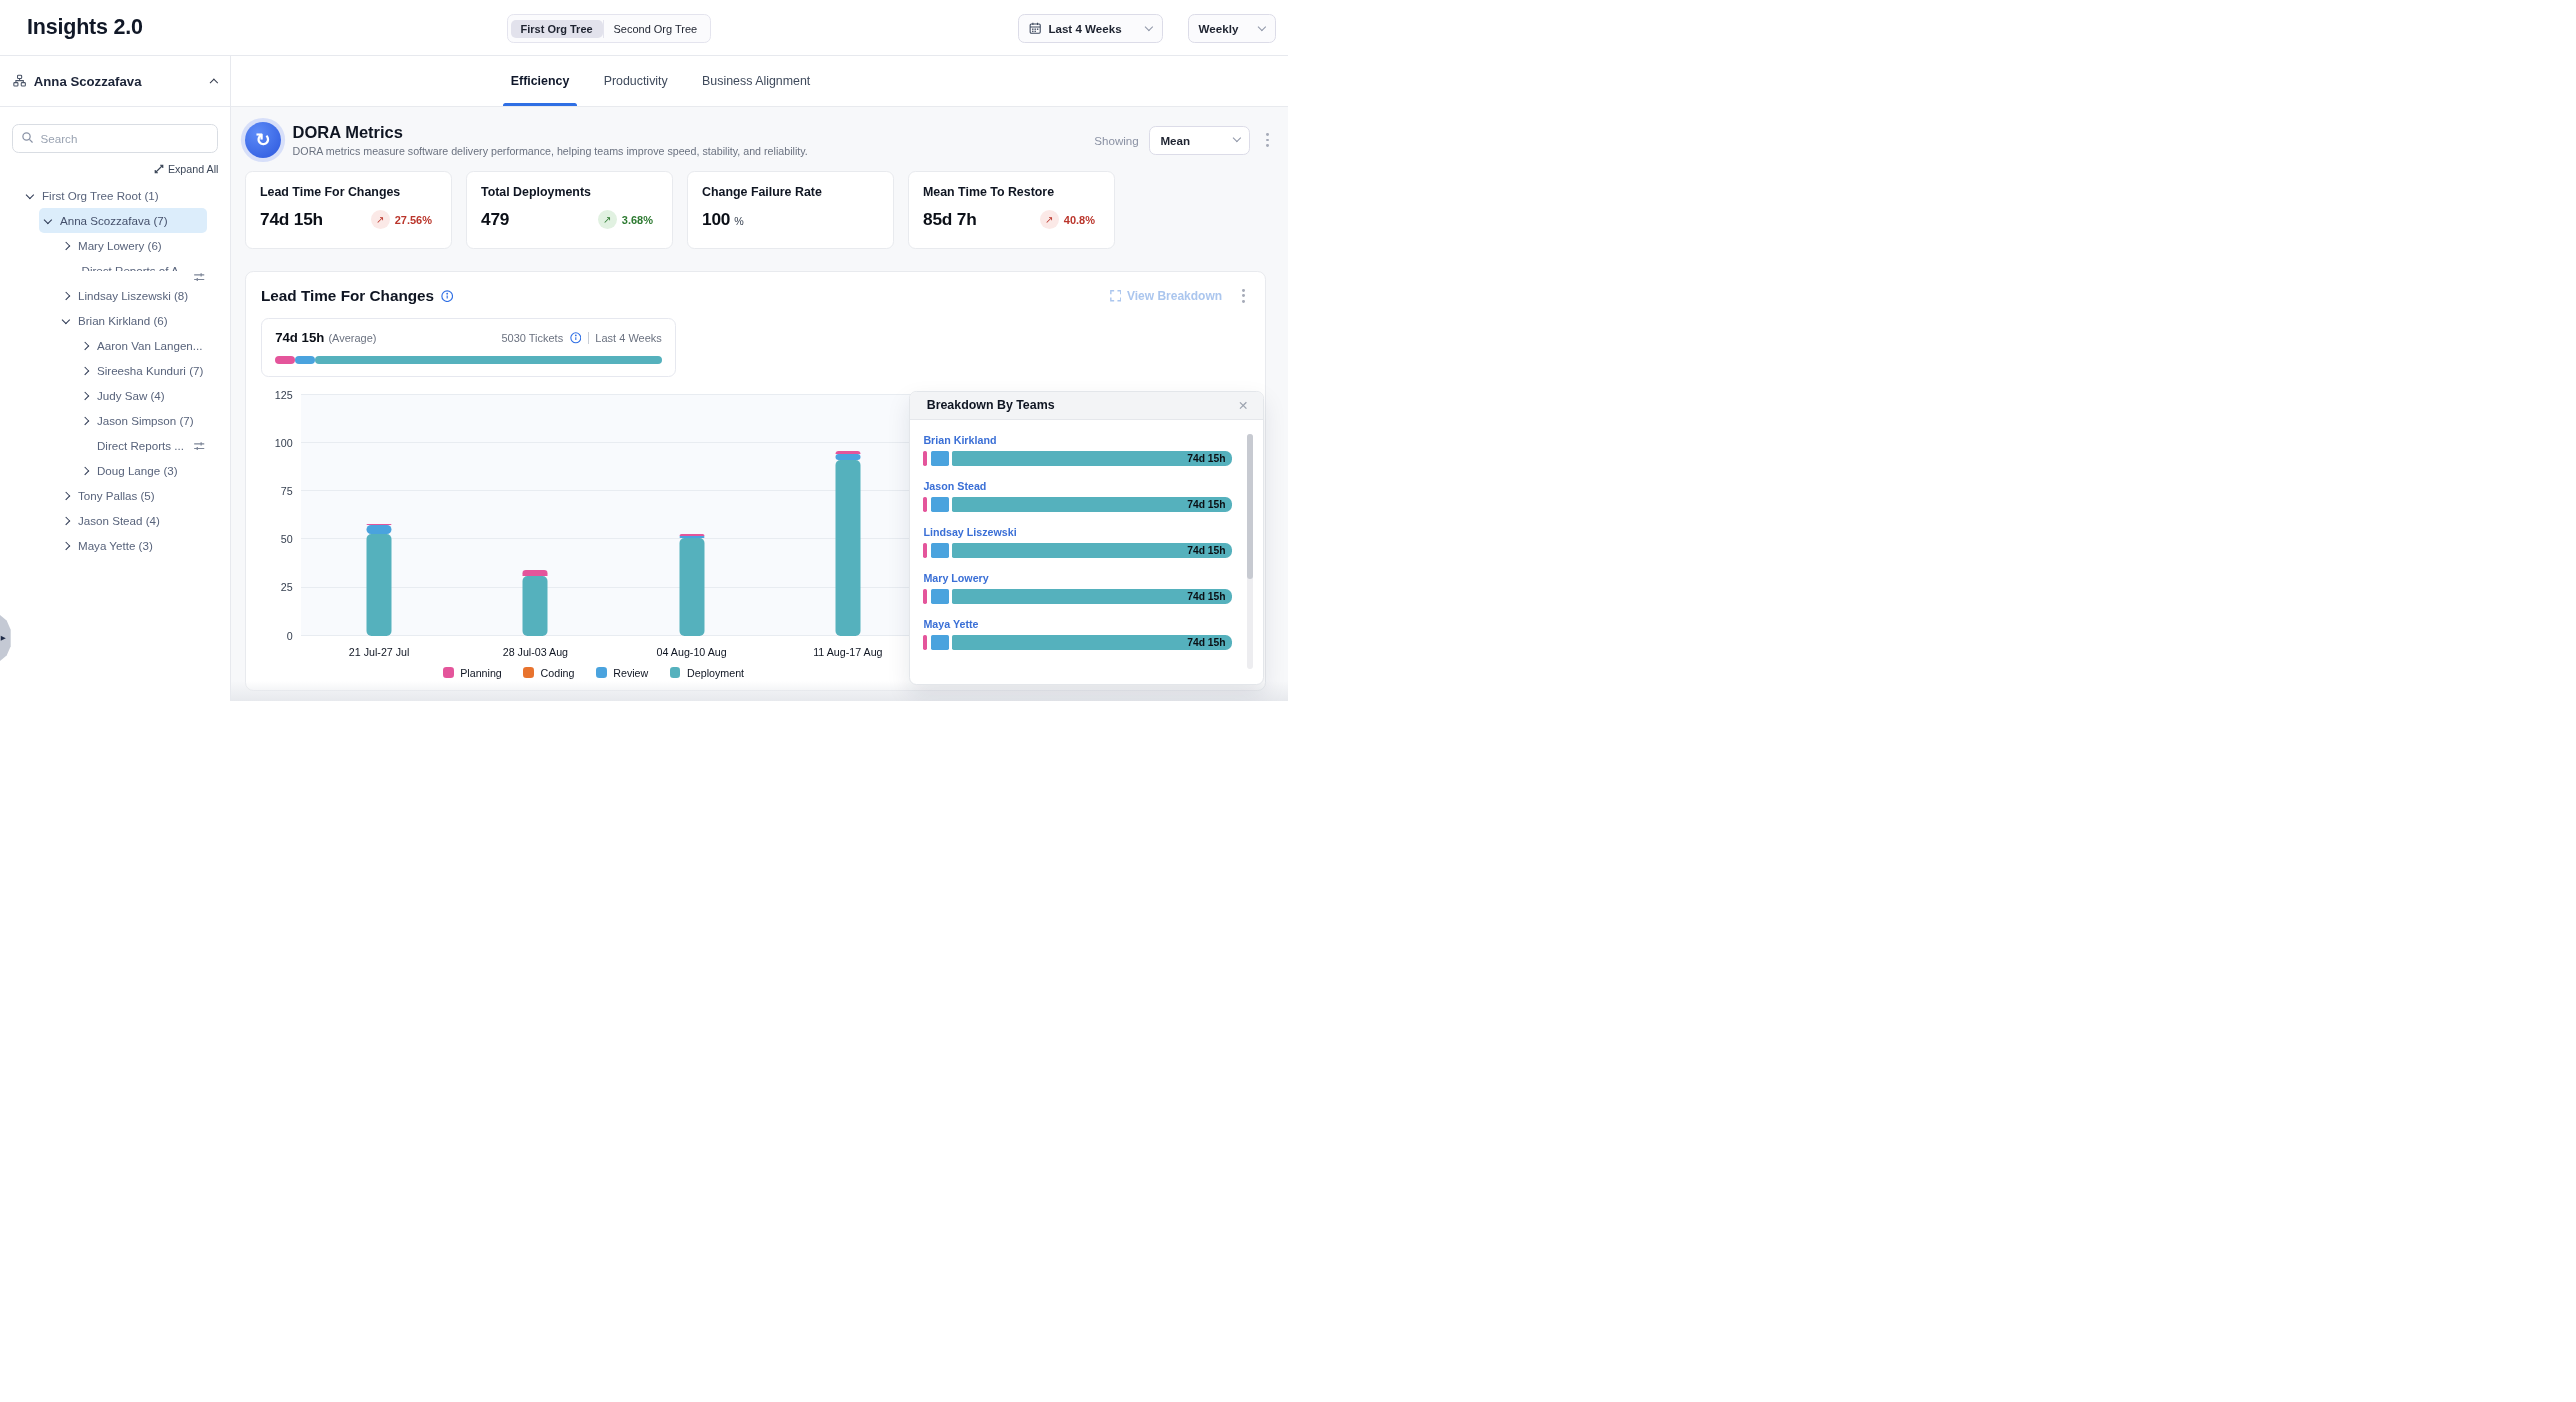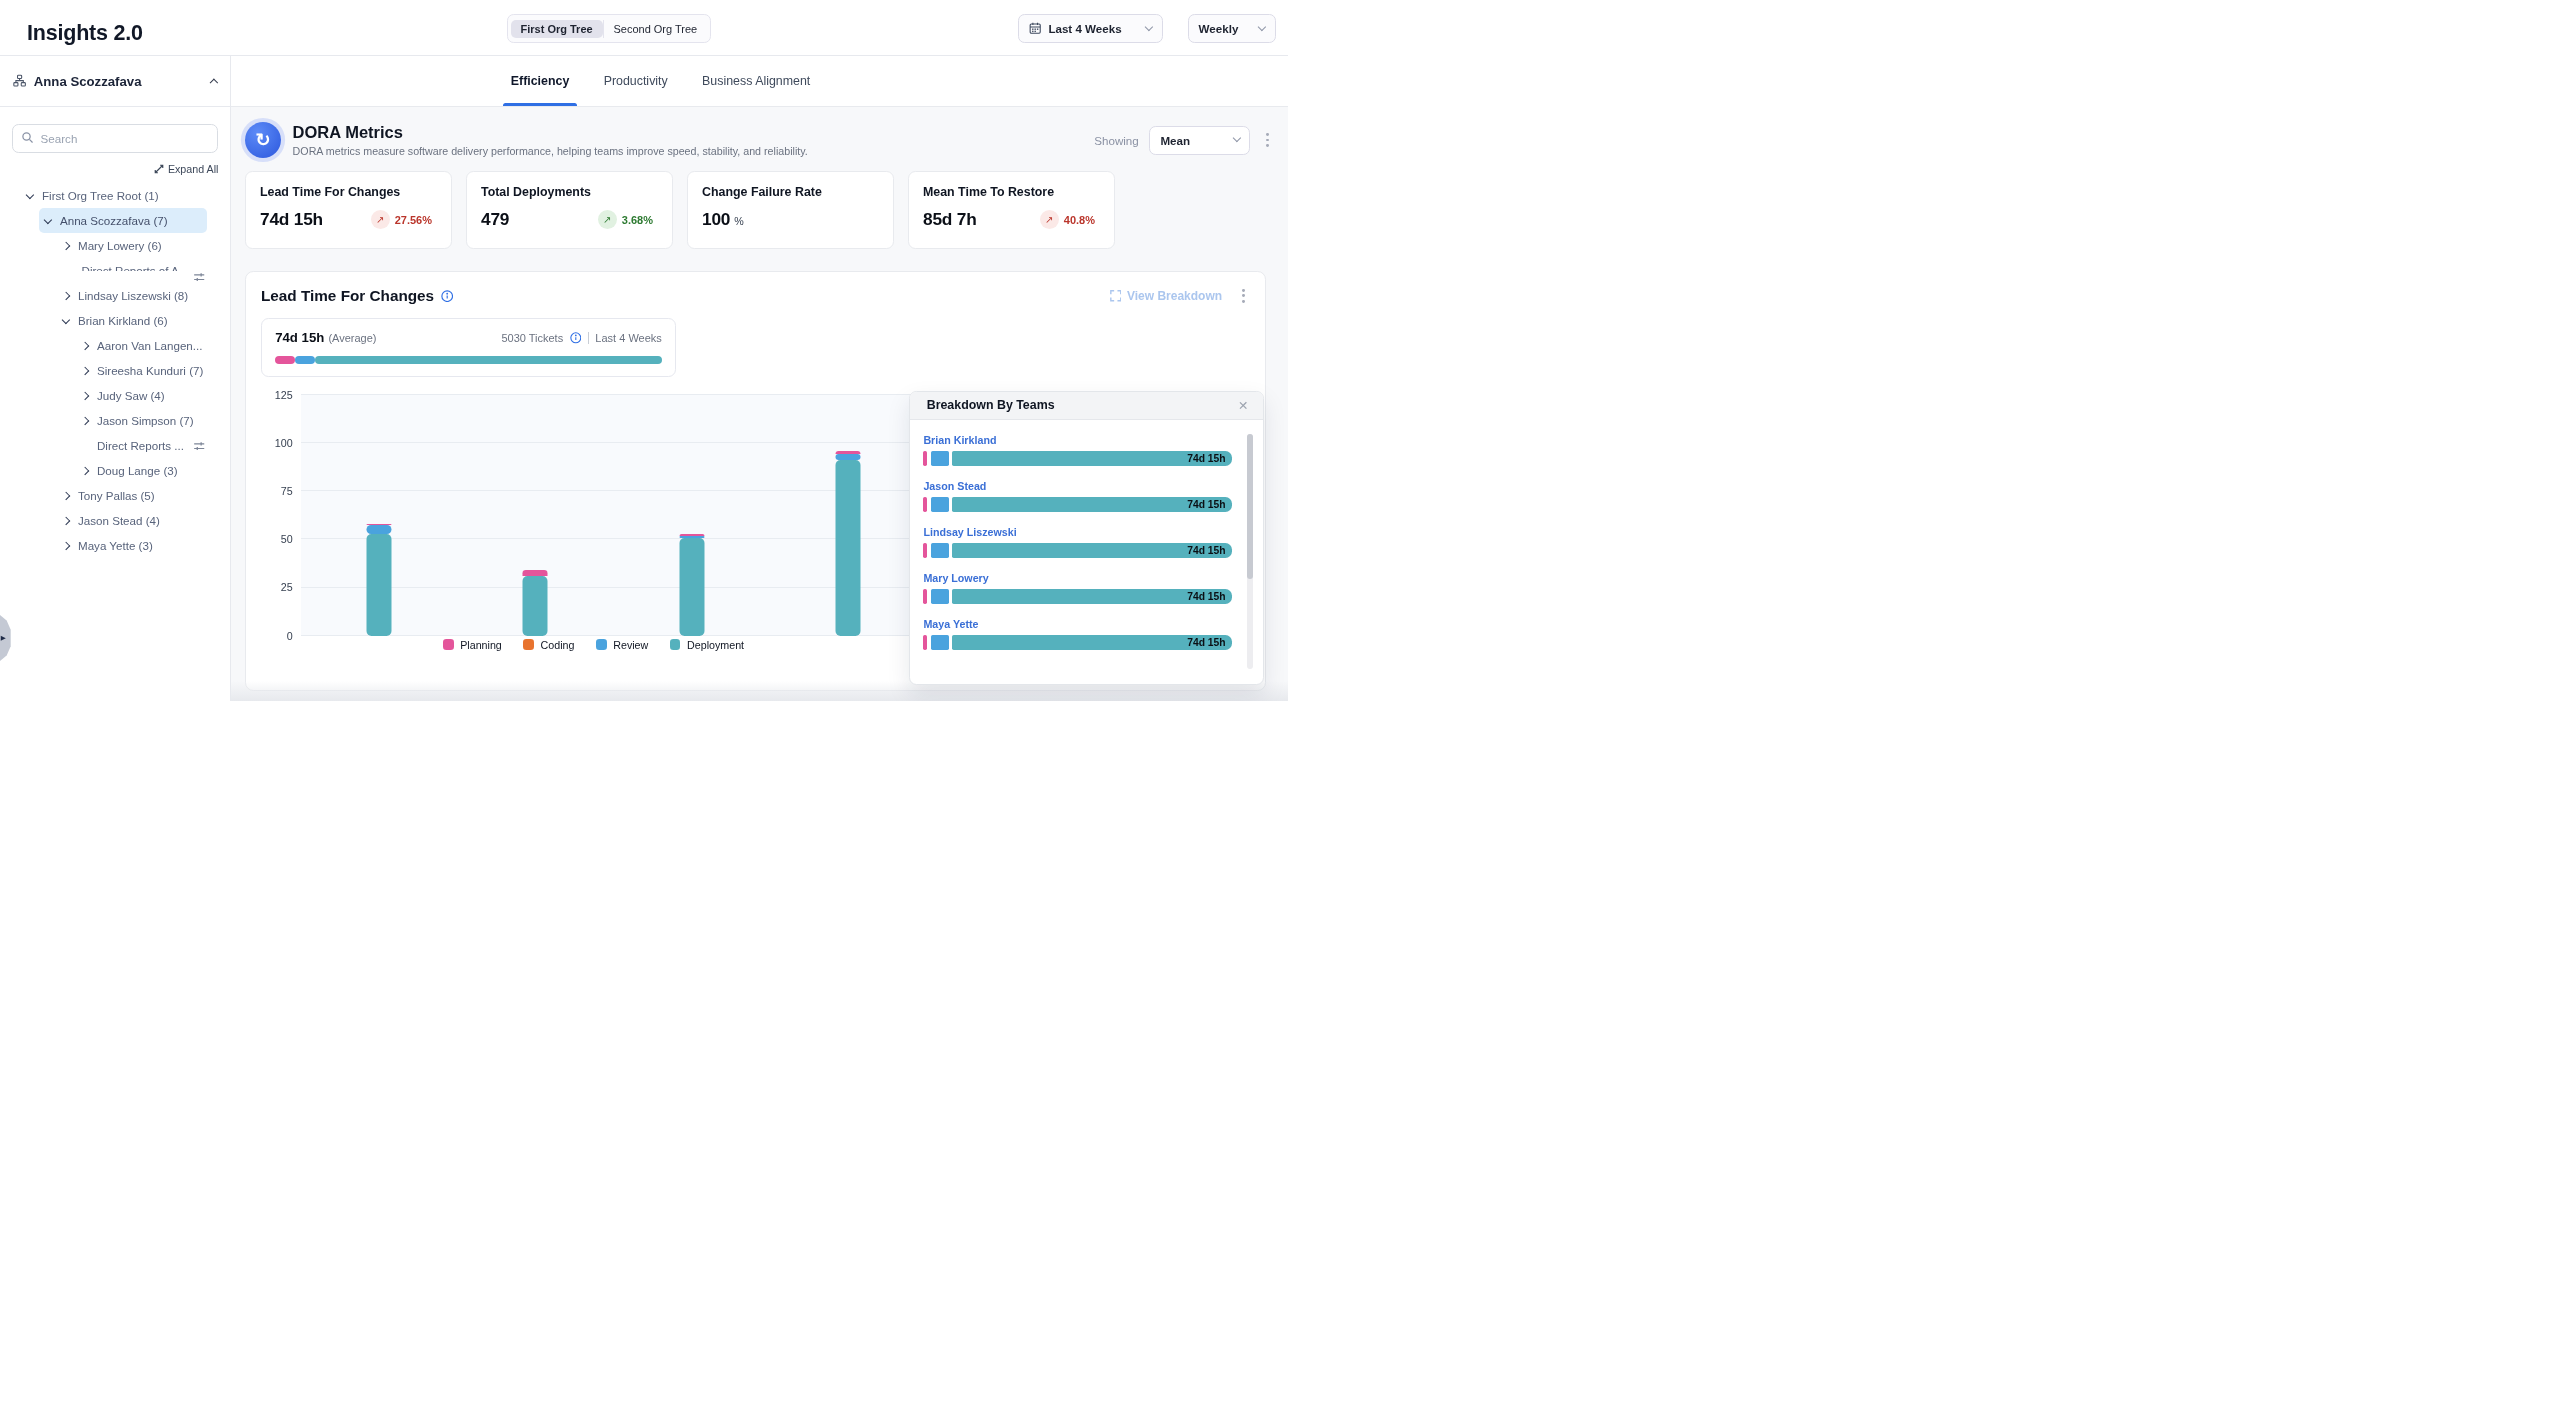--- a/index.html
+++ b/index.html
@@ -1,21 +1,21 @@
 <!DOCTYPE html>
 <html style="--planning: #E4559B; --coding: #E8732E; --review: #4AA3DE; --deployment: #55B1BD; --accent: #2F6FE4; --link: #3A6FD6; --good: #2D7A31; --good_bg: #E1F1E1; --bad: #BA352B; --bad_bg: #FBE9E7;font-size:13.2px"><head>
 <meta charset="utf-8">
 <style>
   * { margin:0; padding:0; box-sizing:border-box; }
   html,body { width:1288px; height:701px; overflow:hidden; background:#fff;
     font-family:"Liberation Sans", sans-serif; color:#111827; }
 
   
   .top-header { position:relative; height:56px; background:#fff; border-bottom:0.8px solid #e7e9ee; }
-  .app-title { position:absolute; left:27px; top:0; line-height:55px; font-size:21.5px; font-weight:700; letter-spacing:-0.2px;margin-top:6px; }
+  .app-title { position:absolute; left:27px; top:0; line-height:55px; font-size:21.5px; font-weight:700; letter-spacing:-0.2px; }
   .seg-control { position:absolute; left:507px; top:14px; height:29px; display:flex; align-items:center;
     border:0.8px solid #e4e4ee; background:#fbfbfd; border-radius:6.6px; padding:2.5px; }
   .seg { height:18px; padding:0 10px; display:flex; align-items:center; font-size:11px; color:#1e2330;
     border-radius:5px; cursor:pointer; white-space:nowrap; }
   .seg.selected { background:#e2e2ec; font-weight:700; }
   .seg-divider { width:0.8px; height:18px; background:#e4e4ee; }
   .hdr-right { position:absolute; right:12.4px; top:14px; display:flex; gap:25px; }
   .select-box { height:29px; border:0.8px solid #dcdce8; border-radius:6.6px; background:#fbfbfd;
     display:flex; align-items:center; padding:0 10px; gap:7.4px; font-size:11.6px; font-weight:600; color:#1e2330; cursor:pointer; }
   .select-box.w-date { width:145px; }
@@ -484,20 +484,26 @@
                   <div class="seg" style="height: 0.88%; background: rgb(74, 163, 222);"></div>
                   <div class="seg top" style="height: 0.72%; background: rgb(228, 85, 155);"></div>
                 </div>
                 <div class="bar" style="left: 87.5%;">
                   <div class="seg" style="height: 72.8%; background: rgb(85, 177, 189);"></div>
                   <div class="seg" style="height: 2.56%; background: rgb(74, 163, 222);"></div>
                   <div class="seg top" style="height: 1.2%; background: rgb(228, 85, 155);"></div>
                 </div>
               </div>
           </div>
+          <div class="x-axis" id="xAxis">
+              <div class="xtick" style="left: 12.5%;">21 Jul-27 Jul</div>
+              <div class="xtick" style="left: 37.5%;">28 Jul-03 Aug</div>
+              <div class="xtick" style="left: 62.5%;">04 Aug-10 Aug</div>
+              <div class="xtick" style="left: 87.5%;">11 Aug-17 Aug</div>
+            </div>
           <div class="legend" id="legendWrap">
               <div class="legend-item">
     <span class="swatch" style="background: rgb(228, 85, 155);"></span>
     <span class="legend-label">Planning</span>
   </div>
               <div class="legend-item">
     <span class="swatch" style="background: rgb(232, 115, 46);"></span>
     <span class="legend-label">Coding</span>
   </div>
               <div class="legend-item">

